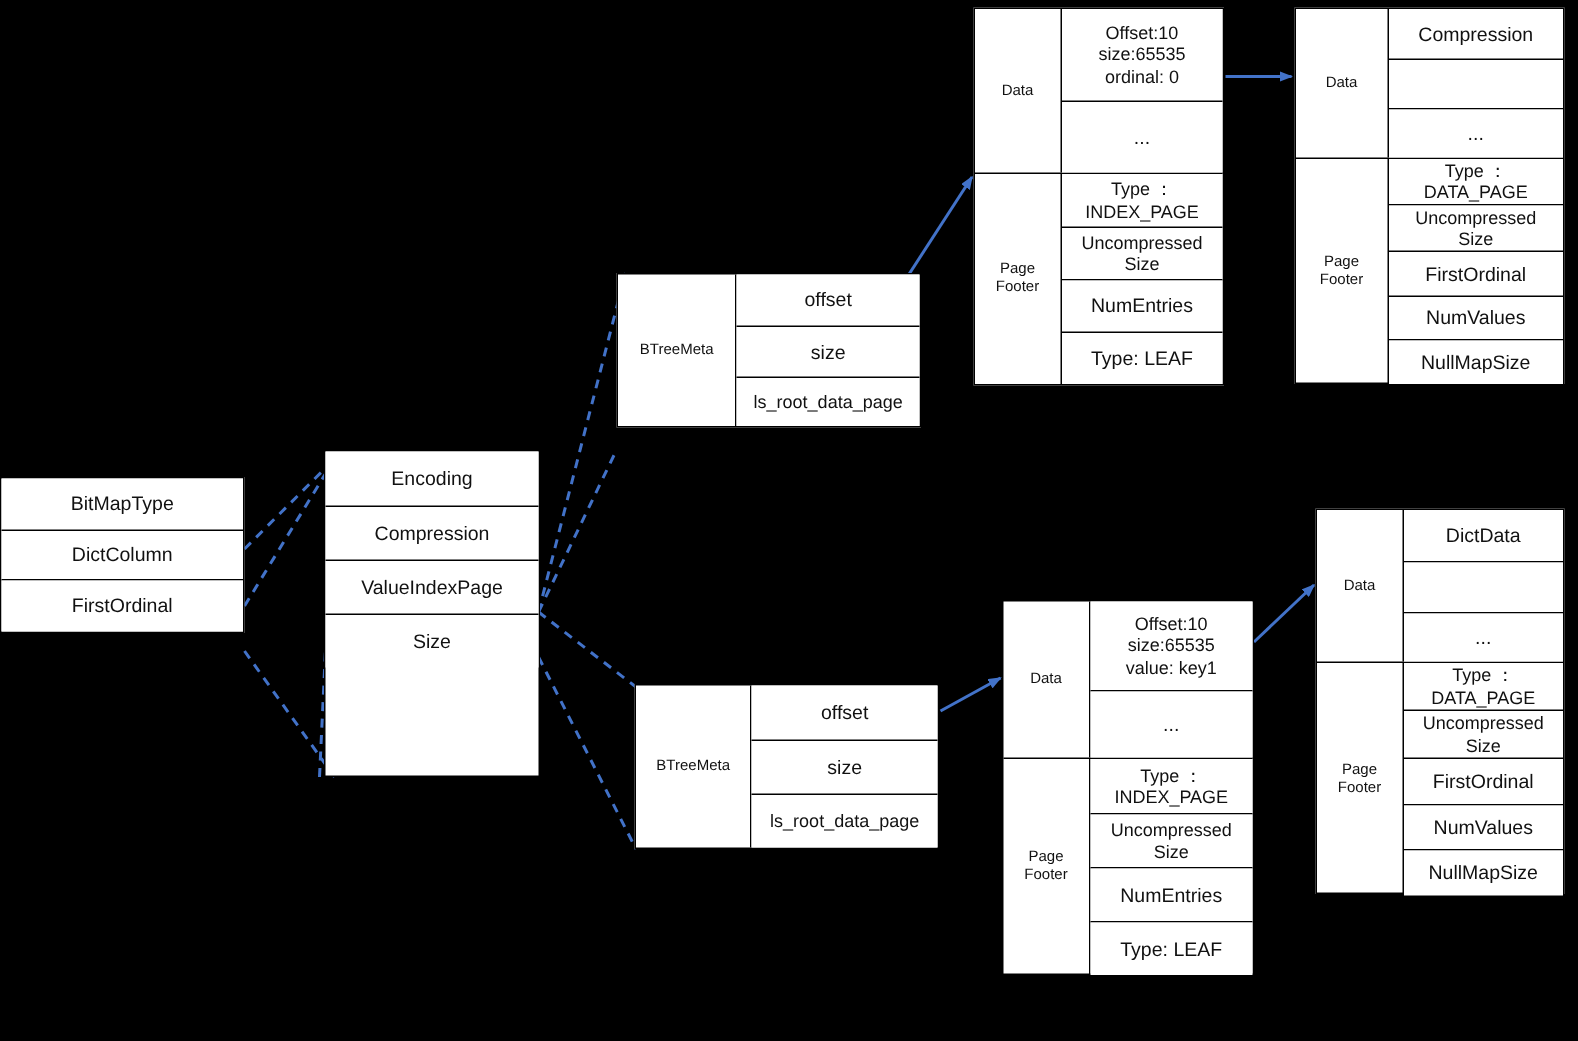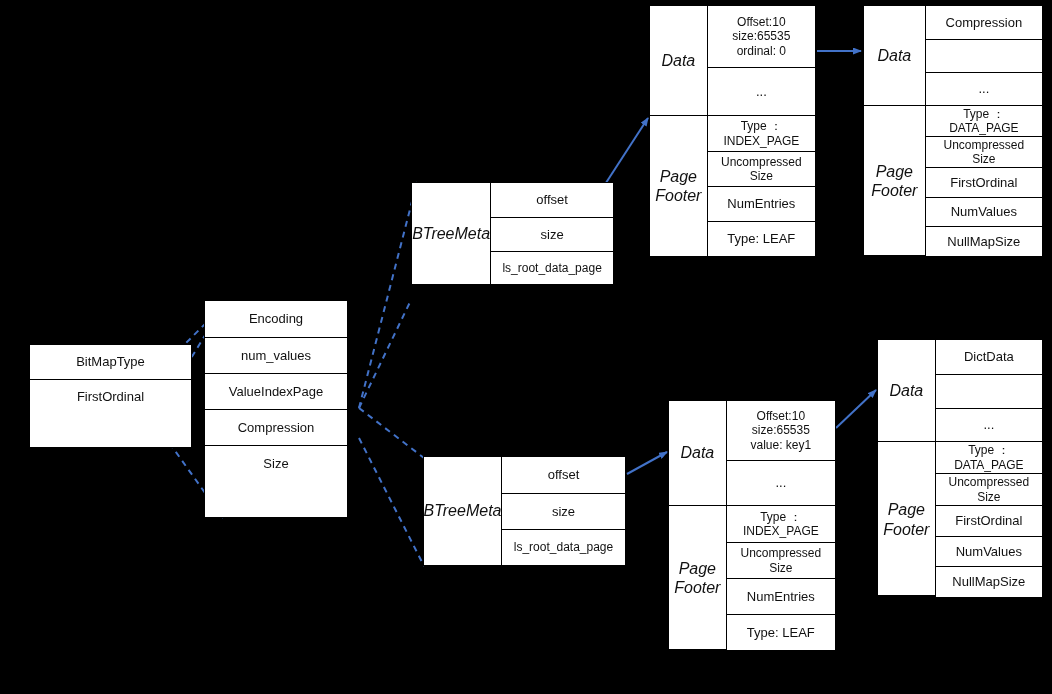--- a/index.html
+++ b/index.html
@@ -13,22 +13,22 @@
   .col{display:flex;flex-direction:column;box-sizing:border-box;}
   .cell{box-sizing:border-box;display:flex;align-items:center;justify-content:center;
         text-align:center;color:#111;font-size:13px;line-height:1.18;
         border-bottom:1px solid #000;padding:1px 3px;background:#fff;}
   .cell:last-child{border-bottom:none;}
   .cell.nb{border-bottom:none;}
   .stack{display:flex;flex-direction:column;width:100%;height:100%;}
   .seg{display:flex;width:100%;box-sizing:border-box;}
   .seg.topseg{border-bottom:1px solid #000;}
   .lbl{box-sizing:border-box;display:flex;align-items:center;justify-content:center;
-       font-size:16px;color:#111;border-right:1px solid #000;text-align:center;
-       line-height:1.2;font-style:italic;}
+       font-size:10px;color:#111;border-right:1px solid #000;text-align:center;
+       line-height:1.2;}
   .multiline{white-space:pre-line;}
 </style>
 </head>
 <body>
 
 <div id="canvas">
 
   <svg class="links" viewBox="0 0 1052 694" xmlns="http://www.w3.org/2000/svg">
     <defs>
       <marker id="arw" markerWidth="9" markerHeight="7" refX="8" refY="3.5" orient="auto" markerUnits="userSpaceOnUse">
@@ -52,33 +52,33 @@
 
     <line x1="556" y1="260" x2="648" y2="118" stroke="#4272c8" stroke-width="2" marker-end="url(#arw)"></line>
 
     <line x1="817" y1="51" x2="861" y2="51" stroke="#4272c8" stroke-width="2" marker-end="url(#arw)"></line>
 
     <line x1="627" y1="474" x2="667" y2="452" stroke="#4272c8" stroke-width="2" marker-end="url(#arw)"></line>
 
     <line x1="836" y1="428" x2="876" y2="390" stroke="#4272c8" stroke-width="2" marker-end="url(#arw)"></line>
   </svg>
 
-  <div class="tbl" style="left:0px;top:344px;width:163px;height:104px;margin-left:29px;">
+  <div class="tbl" style="left:0px;top:318px;width:163px;height:104px;">
     <div class="col" style="width:100%;">
       <div class="cell" style="height:35px;">BitMapType</div>
+      <div class="cell" style="height:34px;">DictColumn</div>
       <div class="cell nb" style="height:34px;">FirstOrdinal</div>
     </div>
   </div>
 
-  <div class="tbl" style="left:204px;top:300px;width:144px;height:218px;">
+  <div class="tbl" style="left:216px;top:300px;width:144px;height:218px;">
     <div class="col" style="width:100%;">
       <div class="cell" style="height:37px;">Encoding</div>
-      <div class="cell" style="height:36px;">num_values</div>
+      <div class="cell" style="height:36px;">Compression</div>
       <div class="cell" style="height:36px;">ValueIndexPage</div>
-      <div class="cell" style="height:36px;">Compression</div>
       <div class="cell nb" style="height:35px;">Size</div>
     </div>
   </div>
 
   <div class="tbl" style="left:411px;top:182px;width:203px;height:103px;">
     <div class="lbl" style="width:80px;">BTreeMeta</div>
     <div class="col" style="width:123px;">
       <div class="cell" style="height:35px;">offset</div>
       <div class="cell" style="height:34px;">size</div>
       <div class="cell nb" style="height:32px;font-size:12px;">ls_root_data_page</div>

